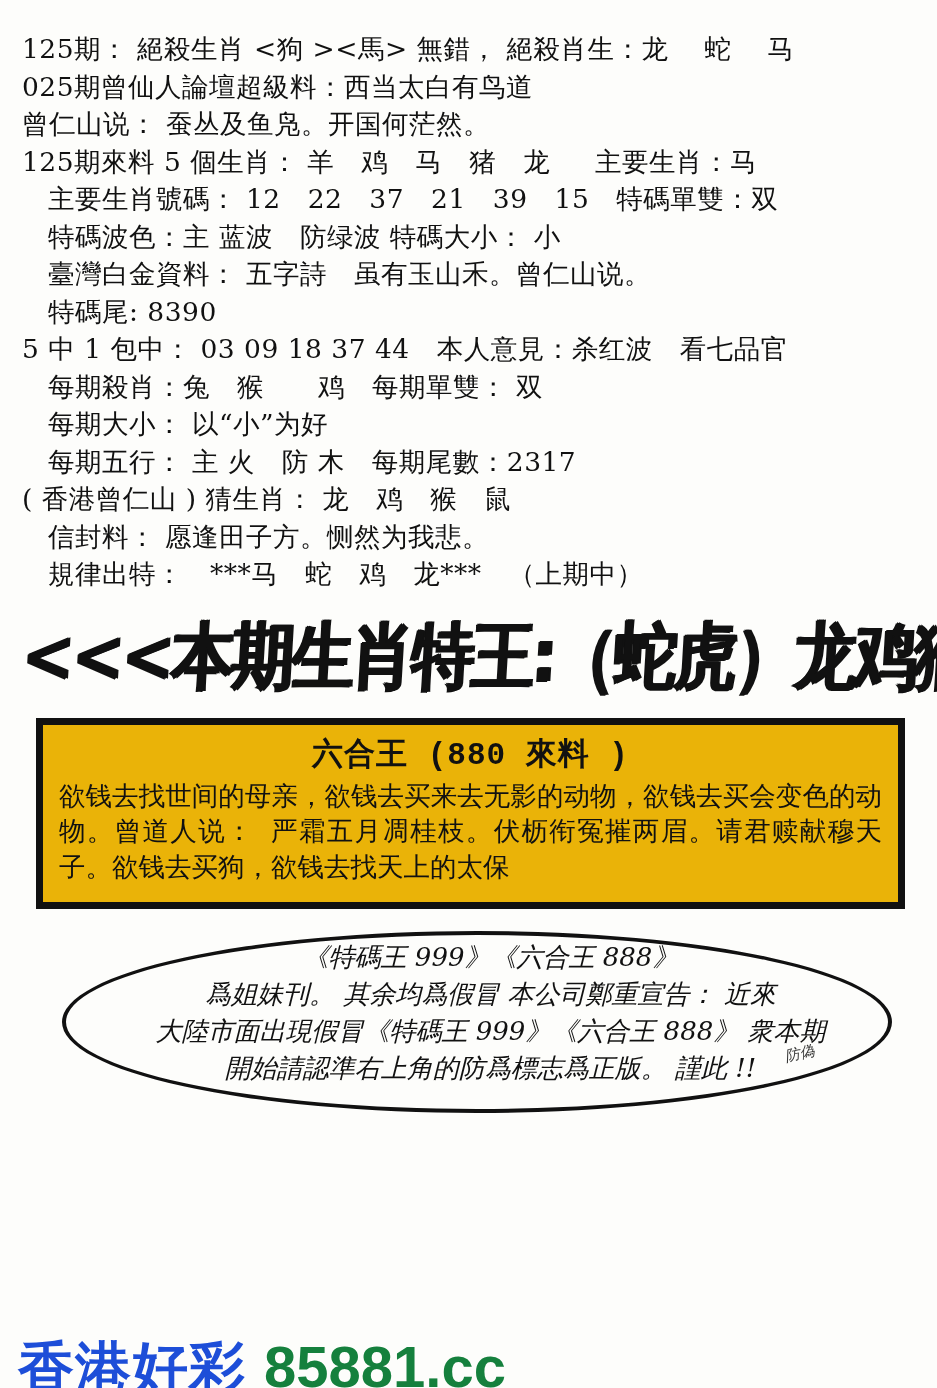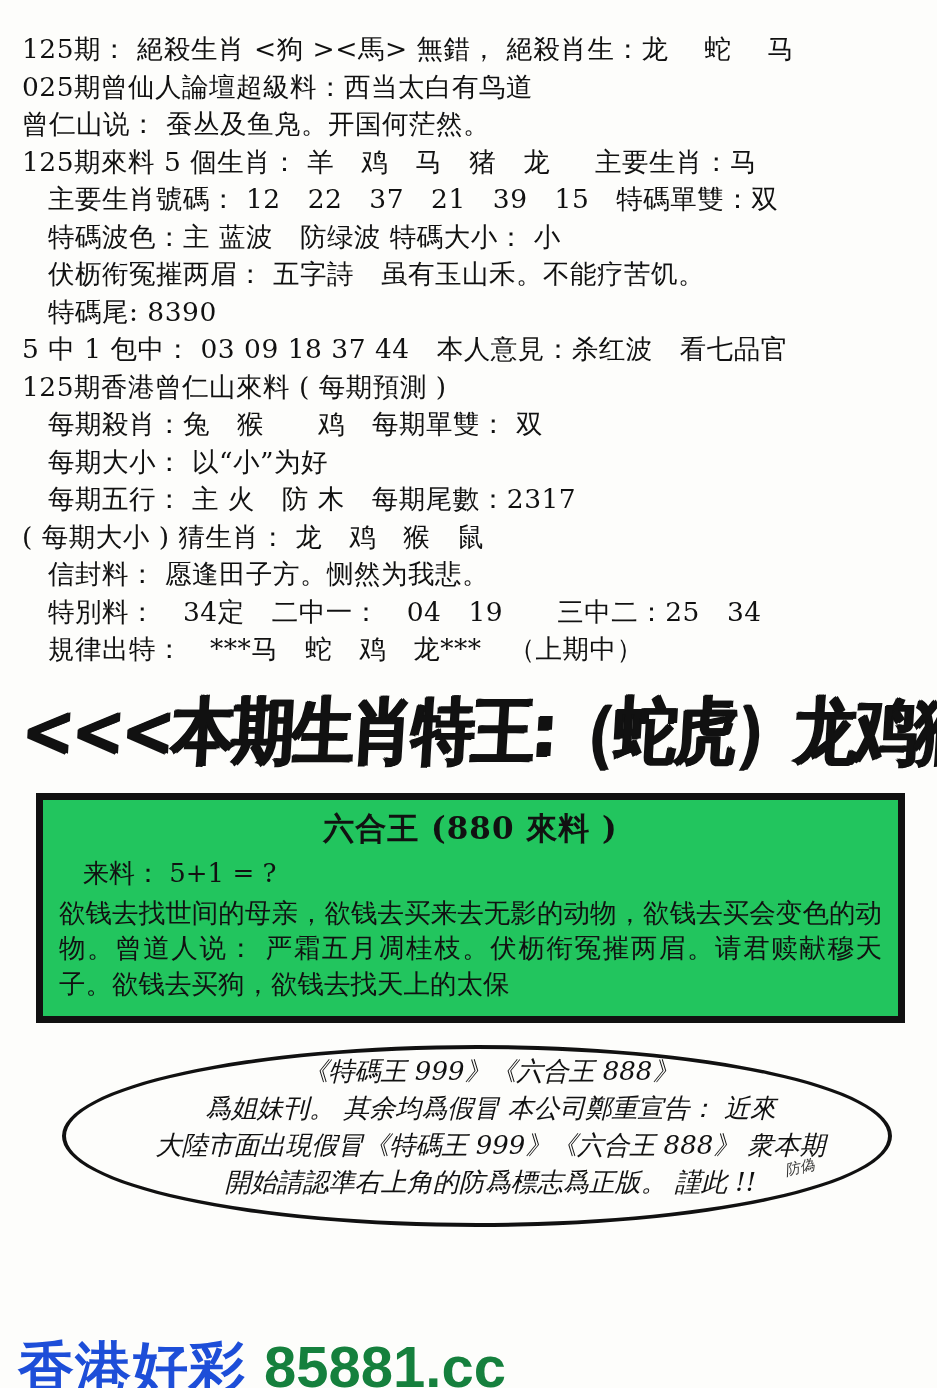--- a/index.html
+++ b/index.html
@@ -55,21 +55,22 @@
     transform-origin: center center;
     white-space: nowrap;
     text-shadow: 2px 0 0 #111, -1px 1px 0 #111;
   }
 
   
   .box {
     margin: 4px 14px 0 14px;
     border: 7px solid #111;
     padding: 8px 16px 14px 16px;
-    background: #22c55e;
+    background: #eab308;
+    font-family: Liberation Mono, monospace;
   }
   .box-title {
     text-align: center;
     font-size: 31px;
     font-weight: bold;
     letter-spacing: 1px;
     margin-bottom: 6px;
   }
   .box-line1 {
     font-size: 26px;
@@ -154,40 +155,37 @@
 
 <div class="page">
 
   <div class="lines">
     <div class="line ind0">125期： 絕殺生肖 &lt;狗 &gt;&lt;馬&gt; 無錯， 絕殺肖生：龙　 蛇　 马</div>
     <div class="line ind0">025期曾仙人論壇超級料：西当太白有鸟道</div>
     <div class="line ind0">曾仁山说： 蚕丛及鱼凫。开国何茫然。</div>
     <div class="line ind0">125期來料 5 個生肖： 羊　鸡　马　猪　龙 　 主要生肖：马</div>
     <div class="line ind1">主要生肖號碼： 12　22　37　21　39　15　特碼單雙：双</div>
     <div class="line ind1">特碼波色：主 蓝波　防绿波 特碼大小： 小</div>
-    <div class="line ind1">伏枥衔冤摧两眉： 五字詩　虽有玉山禾。不能疗苦饥。</div>
+    <div class="line ind1">臺灣白金資料： 五字詩　虽有玉山禾。曾仁山说。</div>
     <div class="line ind1">特碼尾: 8390</div>
     <div class="line ind0">5 中 1 包中： 03 09 18 37 44　本人意見：杀红波　看七品官</div>
-    <div class="line ind0">125期香港曾仁山來料 ( 每期預測 )</div>
     <div class="line ind1">每期殺肖：兔　猴　　鸡　每期單雙： 双</div>
     <div class="line ind1">每期大小： 以“小”为好</div>
     <div class="line ind1">每期五行： 主 火　防 木　每期尾數：2317</div>
-    <div class="line ind0">( 每期大小 ) 猜生肖： 龙　鸡　猴　鼠</div>
+    <div class="line ind0">( 香港曾仁山 ) 猜生肖： 龙　鸡　猴　鼠</div>
     <div class="line ind1">信封料： 愿逢田子方。恻然为我悲。</div>
-    <div class="line ind1">特別料：　34定　二中一：　04　19　　三中二：25　34</div>
     <div class="line ind1">規律出特：　***马　蛇　鸡　龙***　（上期中）</div>
   </div>
 
   <div class="banner">
     <div class="banner-text">&lt;&lt;&lt;本期生肖特王:（蛇虎）龙鸡猴防羊牛猪&gt;&gt;</div>
   </div>
 
   <div class="box">
     <div class="box-title">六合王 (880 來料 )</div>
-    <div class="box-line1">来料： 5+1 = ?</div>
     <div class="box-body">欲钱去找世间的母亲，欲钱去买来去无影的动物，欲钱去买会变色的动物。曾道人说： 严霜五月凋桂枝。伏枥衔冤摧两眉。请君赎献穆天子。欲钱去买狗，欲钱去找天上的太保</div>
   </div>
 
   <div class="oval-wrap">
     <div class="oval"></div>
     <div class="oval-inner">
       <div class="l">《特碼王 999》《六合王 888》</div>
       <div class="l">爲姐妹刊。 其余均爲假冒 本公司鄭重宣告： 近來</div>
       <div class="l">大陸市面出現假冒《特碼王 999》《六合王 888》 衆本期</div>
       <div class="l">開始請認準右上角的防爲標志爲正版。 謹此 !!</div>

